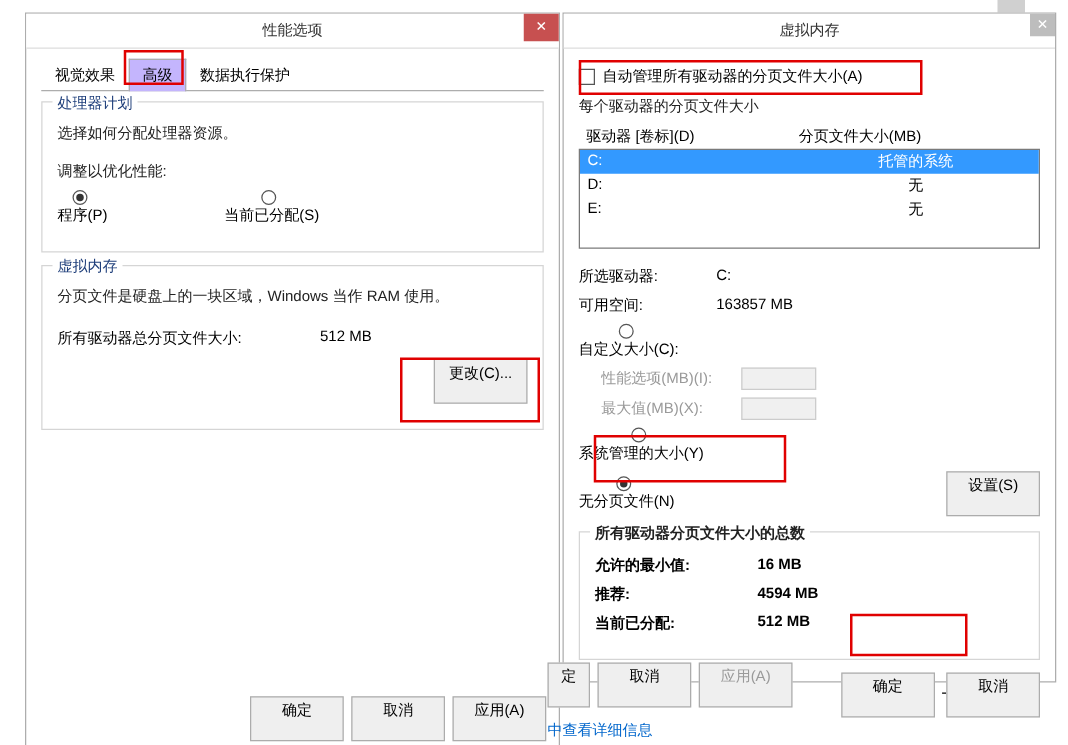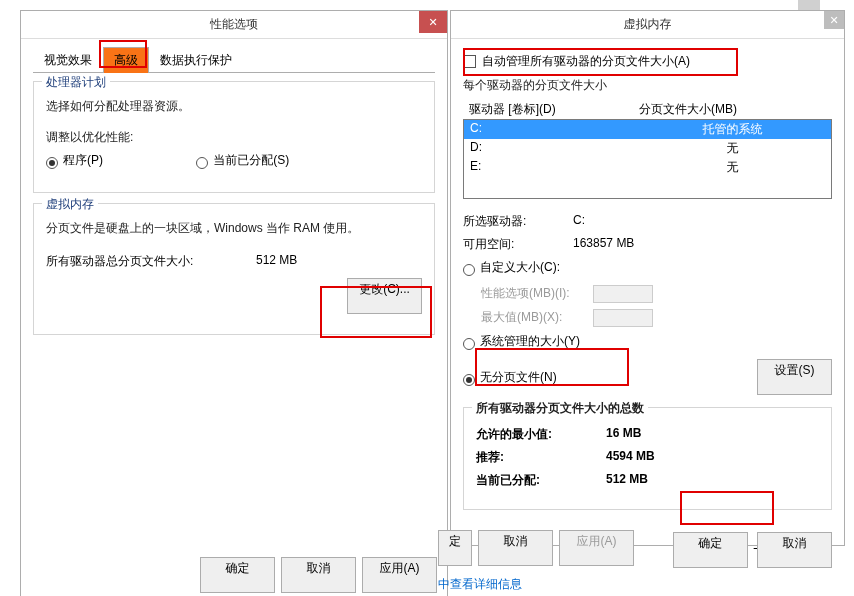--- a/index.html
+++ b/index.html
@@ -4,25 +4,25 @@
 <style>
   * { box-sizing: border-box; font-family: "Microsoft YaHei", Tahoma, sans-serif; font-size: 12px; }
   body { margin: 0; background: #fff; width: 854px; height: 596px; position: relative; }
   .dlg { position: absolute; background: #fff; border: 1px solid #adadad; }
   .titlebar { height: 28px; background: #fff; display: flex; align-items: center; justify-content: center; position: relative; border-bottom: 1px solid #ddd; }
   .titlebar .title { color: #333; text-align: right; }
   .closebtn { position: absolute; right: 0; top: 0; width: 28px; height: 22px; background: #c75050; color: #fff; text-align: center; line-height: 22px; font-size: 11px; }
   .body { padding: 8px 12px; }
   .tabs { display: flex; border-bottom: 1px solid #adadad; margin-bottom: 8px; }
   .tab { padding: 4px 10px; border: 1px solid transparent; border-bottom: none; margin-bottom: -1px; }
-  .tab.active { border-color: #adadad; background: #f97316; }
+  .tab.active { border-color: #adadad; background: #c4b5fd; }
   .group { border: 1px solid #d5d5d5; padding: 10px 12px 14px; margin-bottom: 10px; position: relative; }
   .group-title { position: absolute; top: -8px; left: 8px; background: #fff; padding: 0 4px; color: #1e3e7a; }
   .row { margin: 6px 0; }
-  .radio { display: inline-flex; align-items: flex-end; margin-right: 30px; }
+  .radio { display: inline-flex; align-items: center; margin-right: 30px; flex-direction: column; }
   .radio .dot { width: 12px; height: 12px; border: 1px solid #555; border-radius: 50%; margin-right: 5px; position: relative; }
   .radio.checked .dot::after { content:""; position:absolute; width:6px; height:6px; background:#333; border-radius:50%; top:2px; left:2px; }
   .check { display: inline-flex; align-items: center; }
   .check .box { width: 13px; height: 13px; border: 1px solid #555; margin-right: 6px; }
   .btn { display: inline-block; min-width: 75px; height: 36px; line-height: 20px; text-align: center; border: 1px solid #acacac; background: #efefef; padding: 0 10px; }
   .listbox { border: 1px solid #7a7a7a; background: #fff; }
   .listhead { display: flex; padding: 1px 6px; }
   .listhead .c1 { flex: 0 0 170px; }
   .listrow { display: flex; padding: 1px 6px; }
   .listrow .c1 { flex: 0 0 170px; }
@@ -174,21 +174,21 @@
       <div class="kv row">
         <span class="k" style="flex:0 0 130px;">推荐:</span>
         <span>4594 MB</span>
       </div>
       <div class="kv row">
         <span class="k" style="flex:0 0 130px;">当前已分配:</span>
         <span>512 MB</span>
       </div>
     </div>
 
-    <div style="text-align:right; margin-top:22px;text-decoration:underline;">
+    <div style="text-align:right; margin-top:10px;text-decoration:underline;">
       <span class="btn" style="margin-right:6px;">确定</span>
       <span class="btn">取消</span>
     </div>
   </div>
 </div>
 
 <div class="partial-row">
   <span class="btn" style="min-width:30px;">定</span>
   <span class="btn">取消</span>
   <span class="btn disabled">应用(A)</span>

